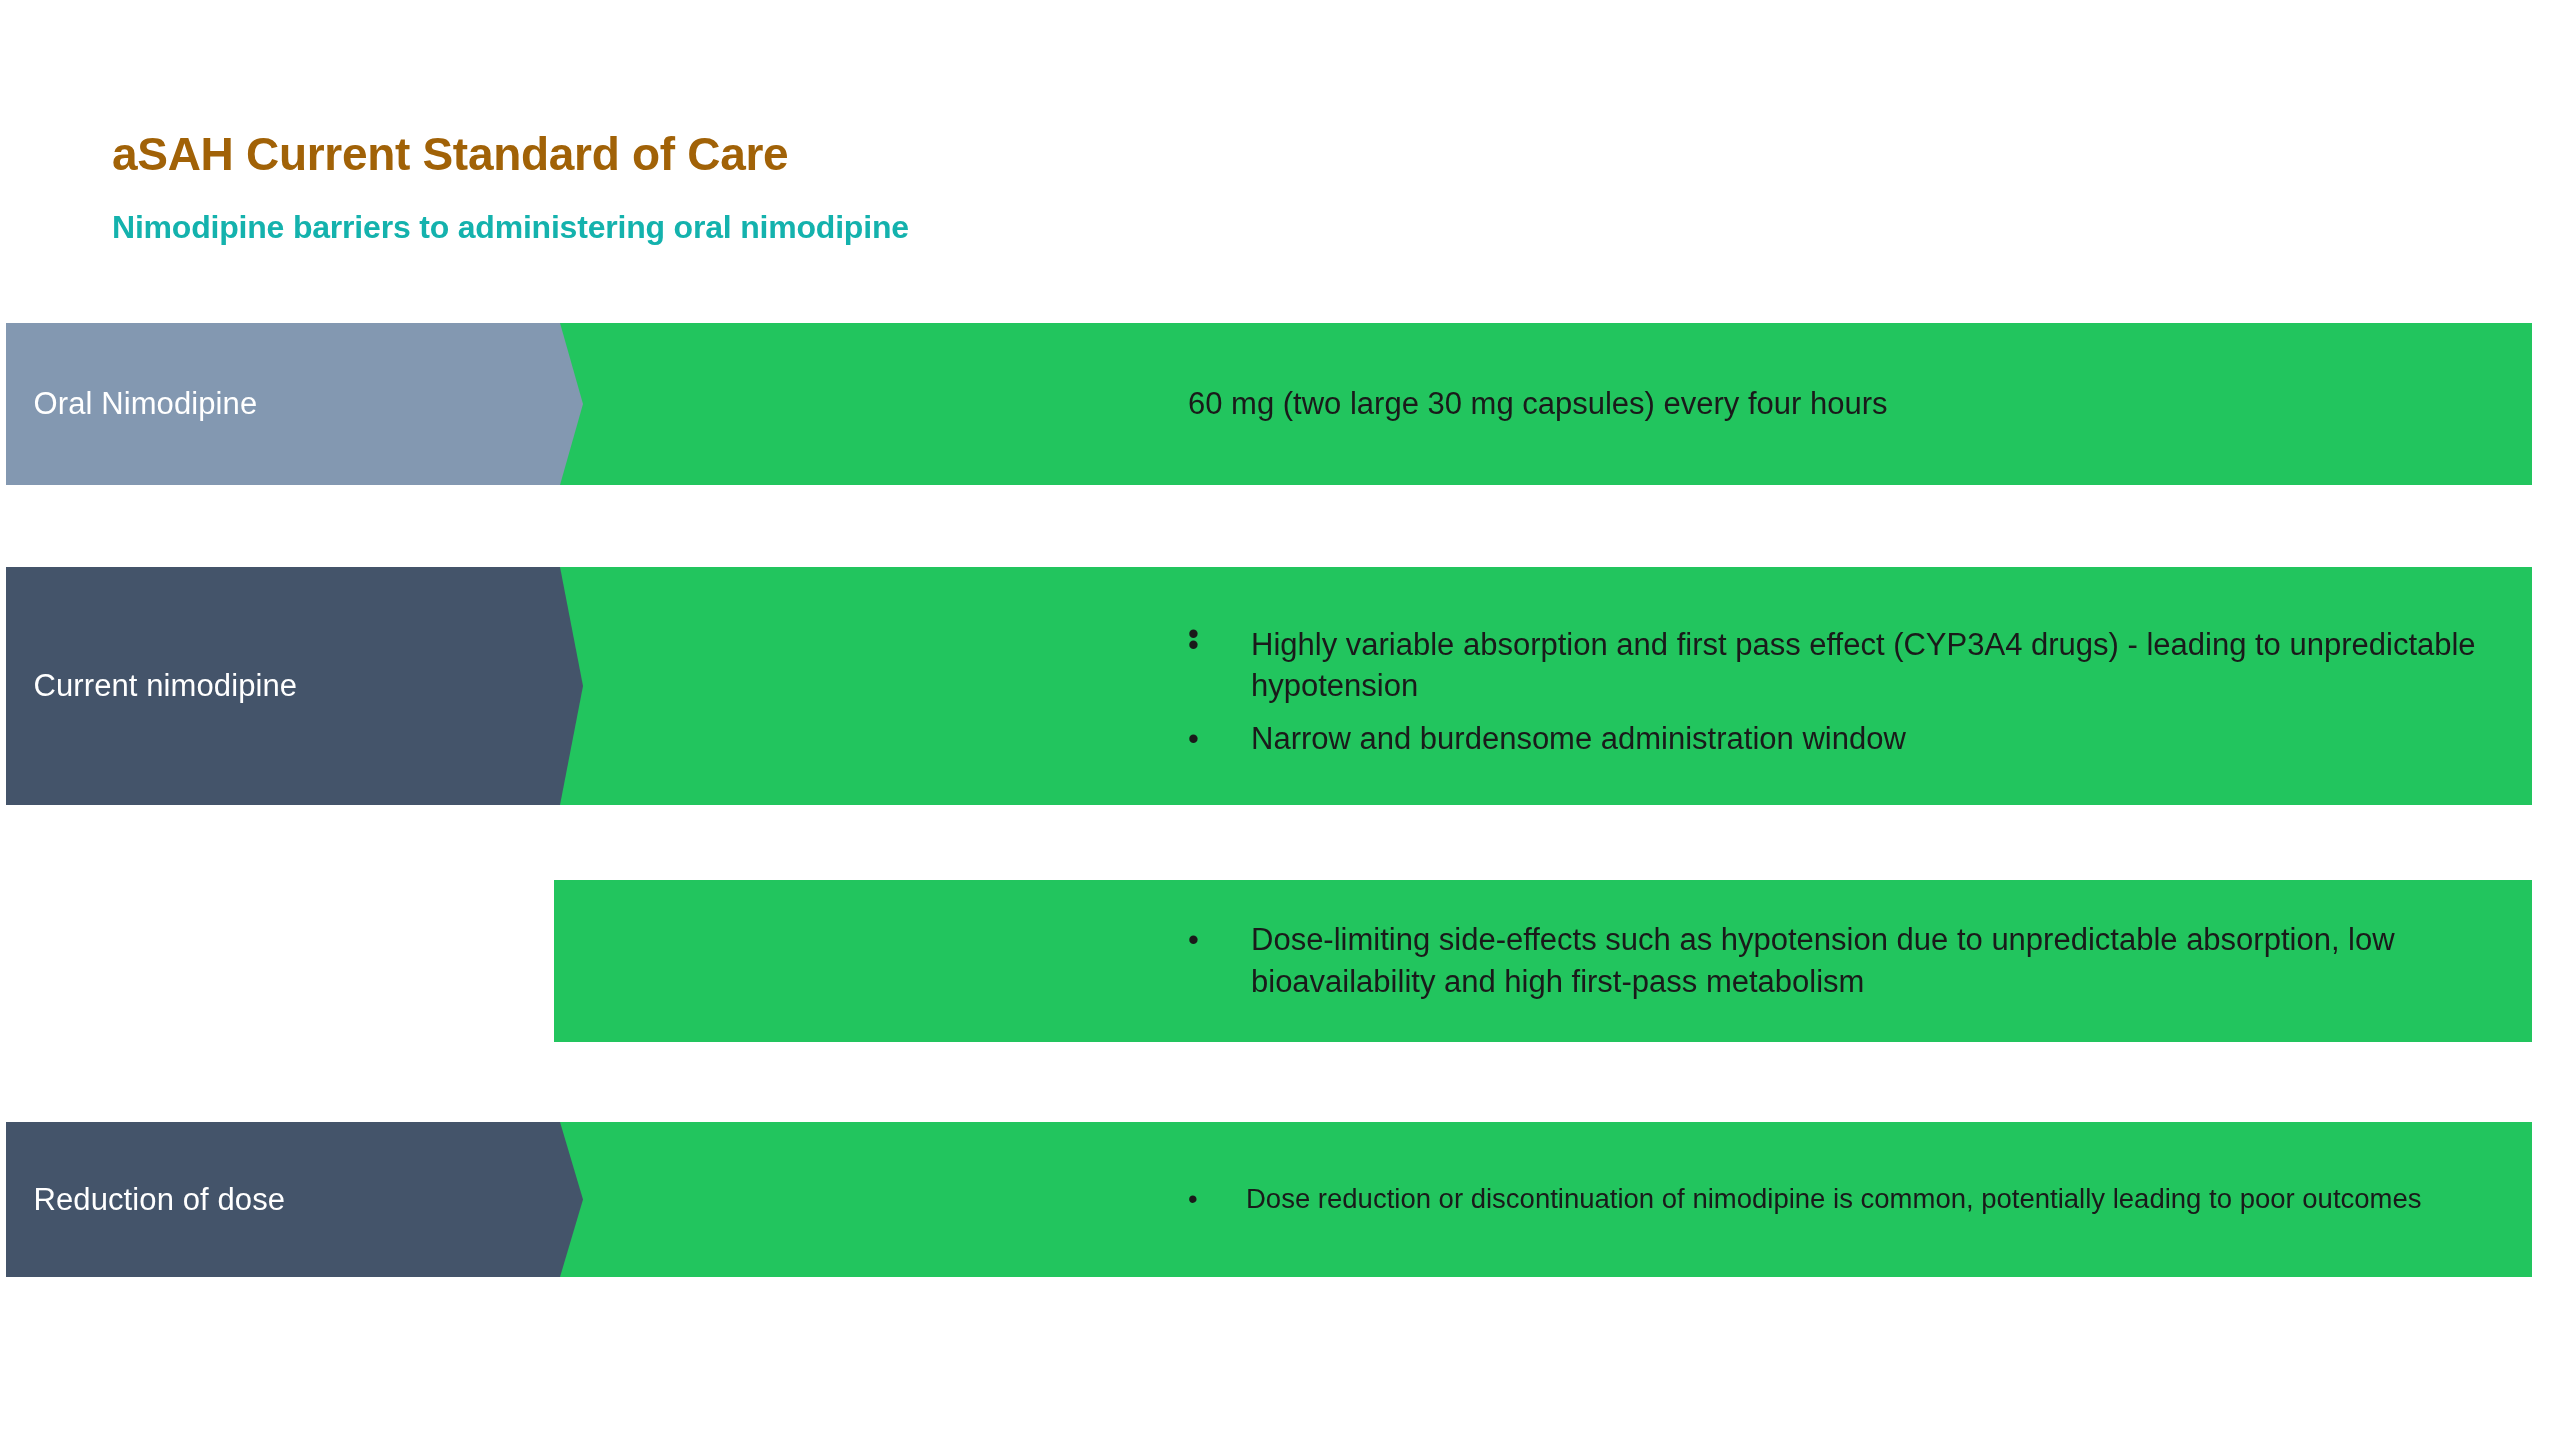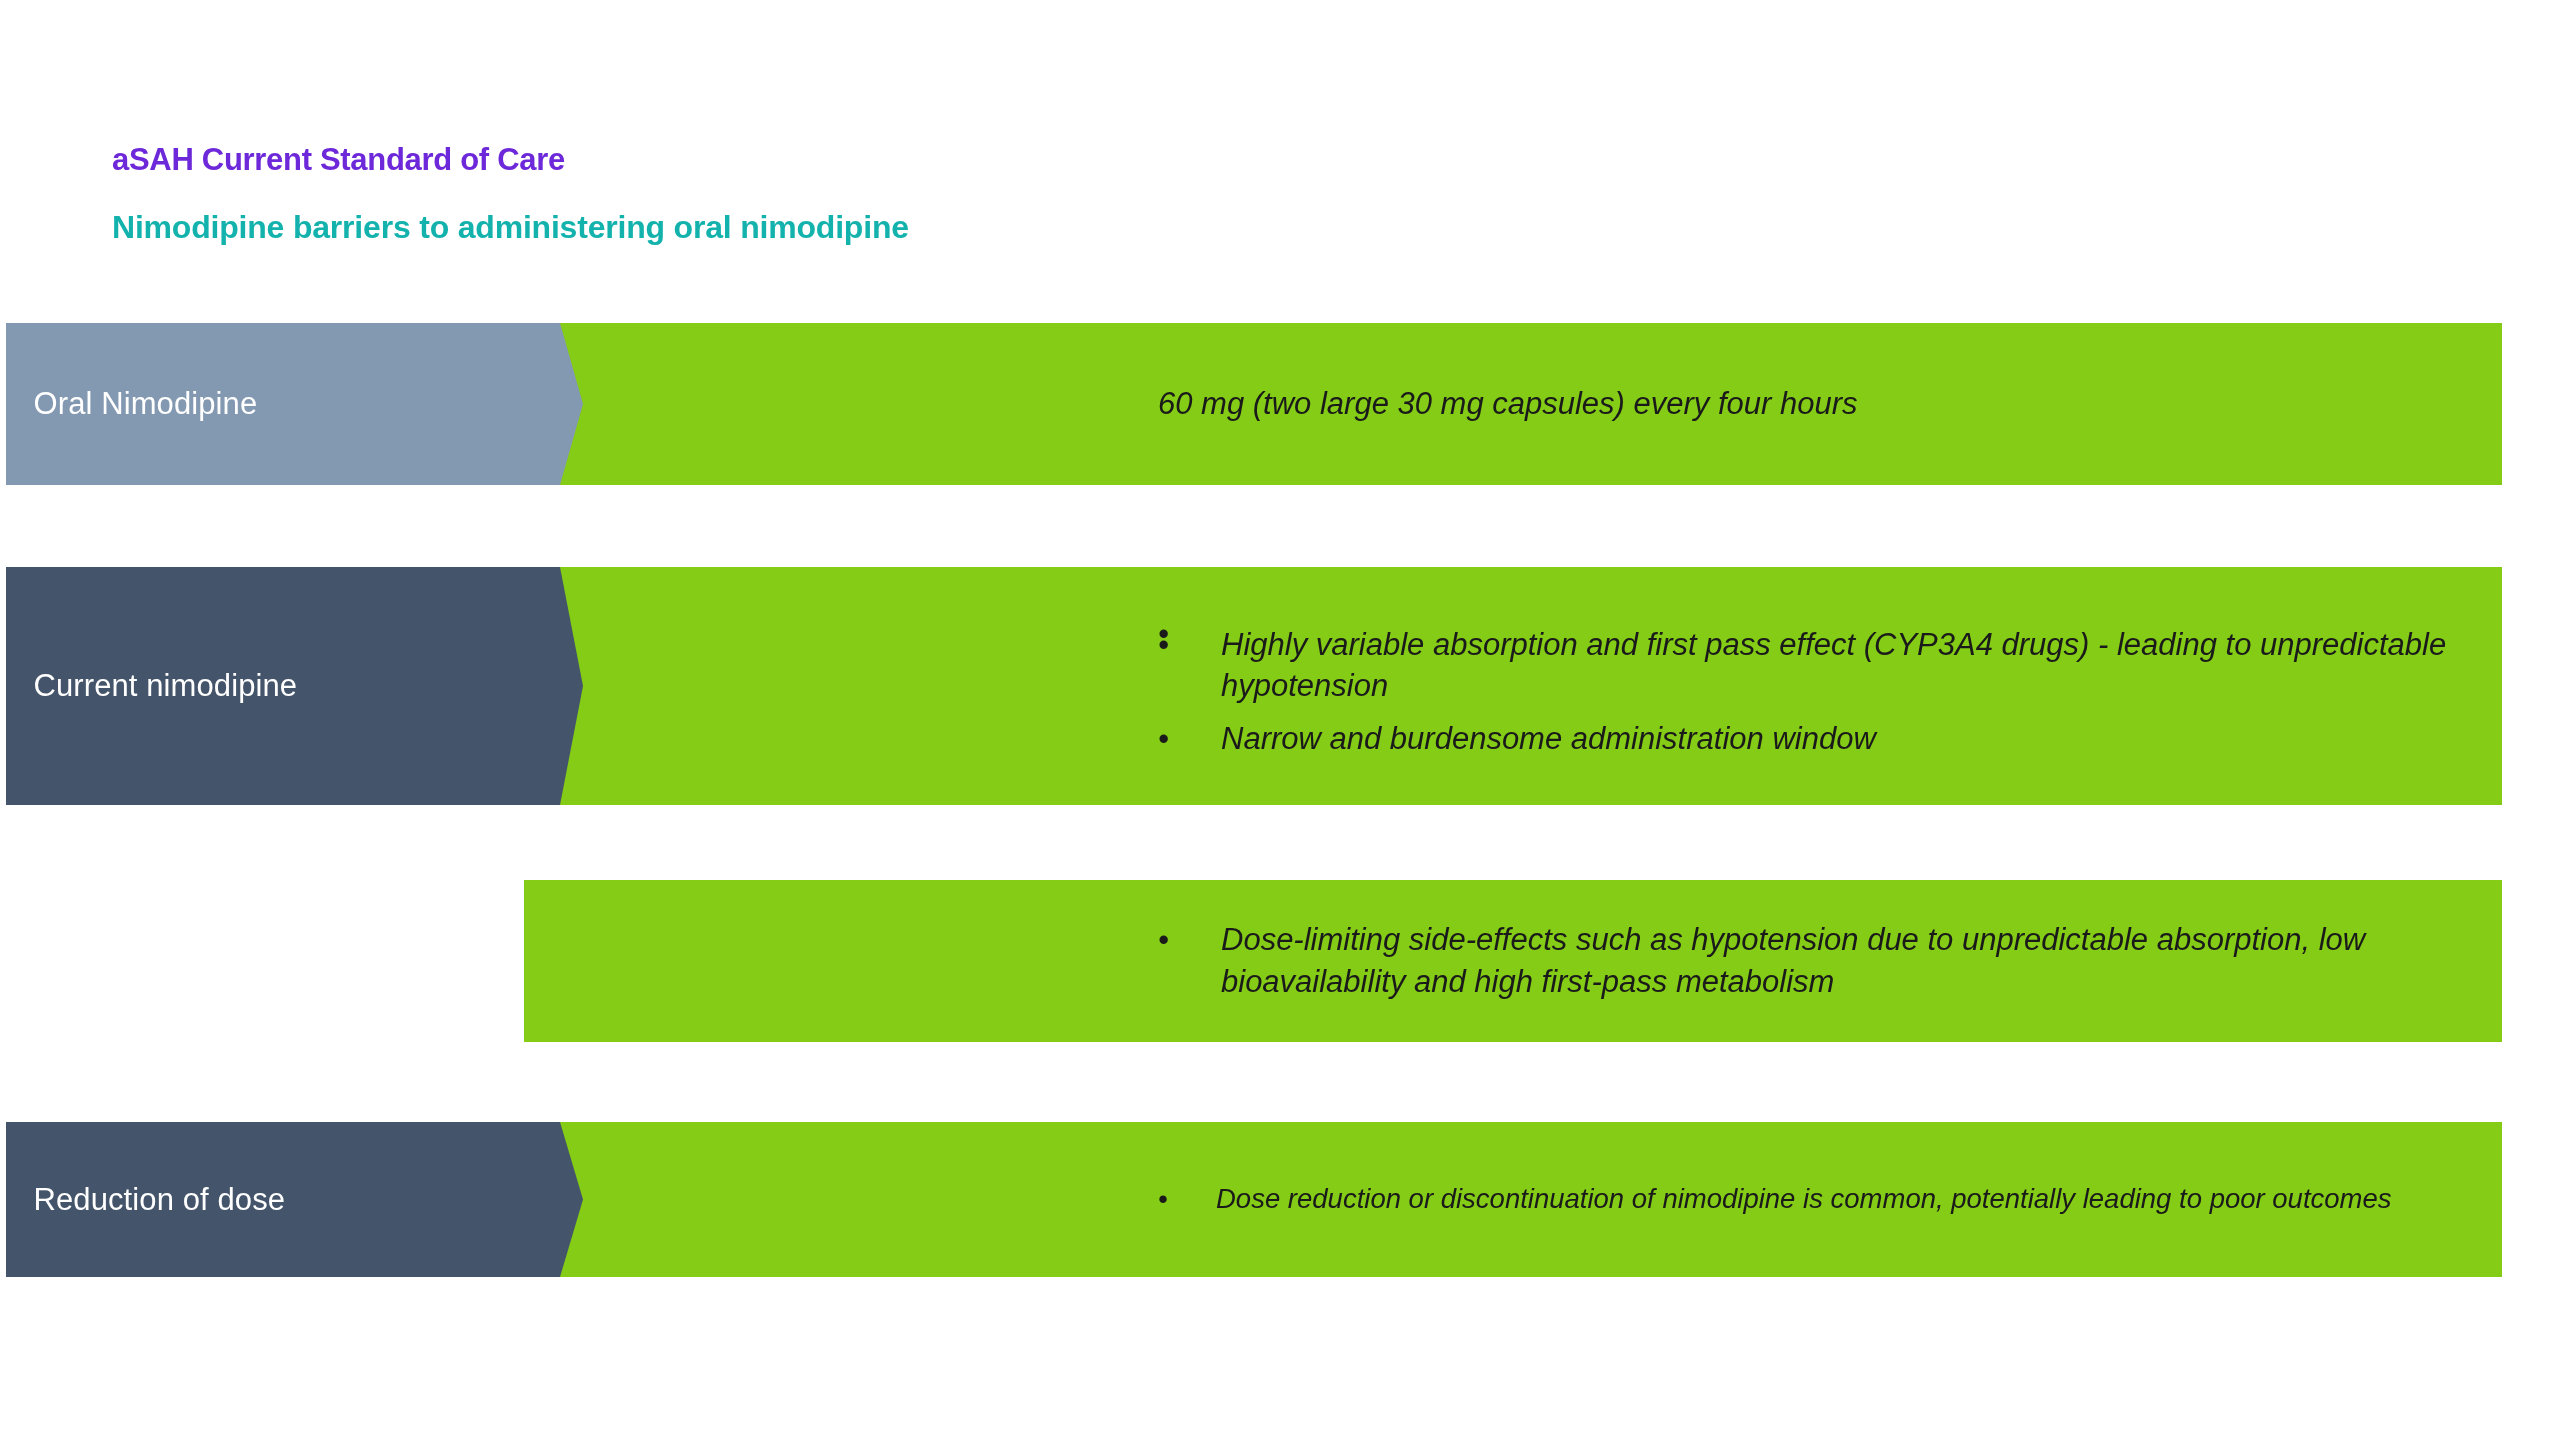--- a/index.html
+++ b/index.html
@@ -7,48 +7,47 @@
   body {
     background:#ffffff;
     font-family:"Liberation Sans", sans-serif;
     position:relative;
     overflow:hidden;
   }
 
   
   #slide-title {
     position:absolute;
-    left:112px; top:142px;
-    font-size:31px;
+    left:112px; top:127px;
+    font-size:46px;
     font-weight:bold;
-    color:#6d28d9;
+    color:#a16207;
     letter-spacing:-0.3px;
     white-space:nowrap;
   }
   #slide-subtitle {
     position:absolute;
     left:112px; top:209px;
     font-size:32px;
     font-weight:bold;
     color:#14b2ad;
     letter-spacing:-0.2px;
     white-space:nowrap;
   }
 
   
   .row { position:absolute; left:0; }
 
   .row-panel {
     position:absolute;
-    left:524px;
+    left:554px;
     top:0;
     width:1978px;
     height:100%;
-    background:#84cc16;
-    font-style:italic;
+    background:#22c55e;
   }
 
   .row-label {
     position:absolute;
     left:0; top:0;
     width:554px;
     height:100%;
     display:flex;
     align-items:center;
     margin-left:6px;

